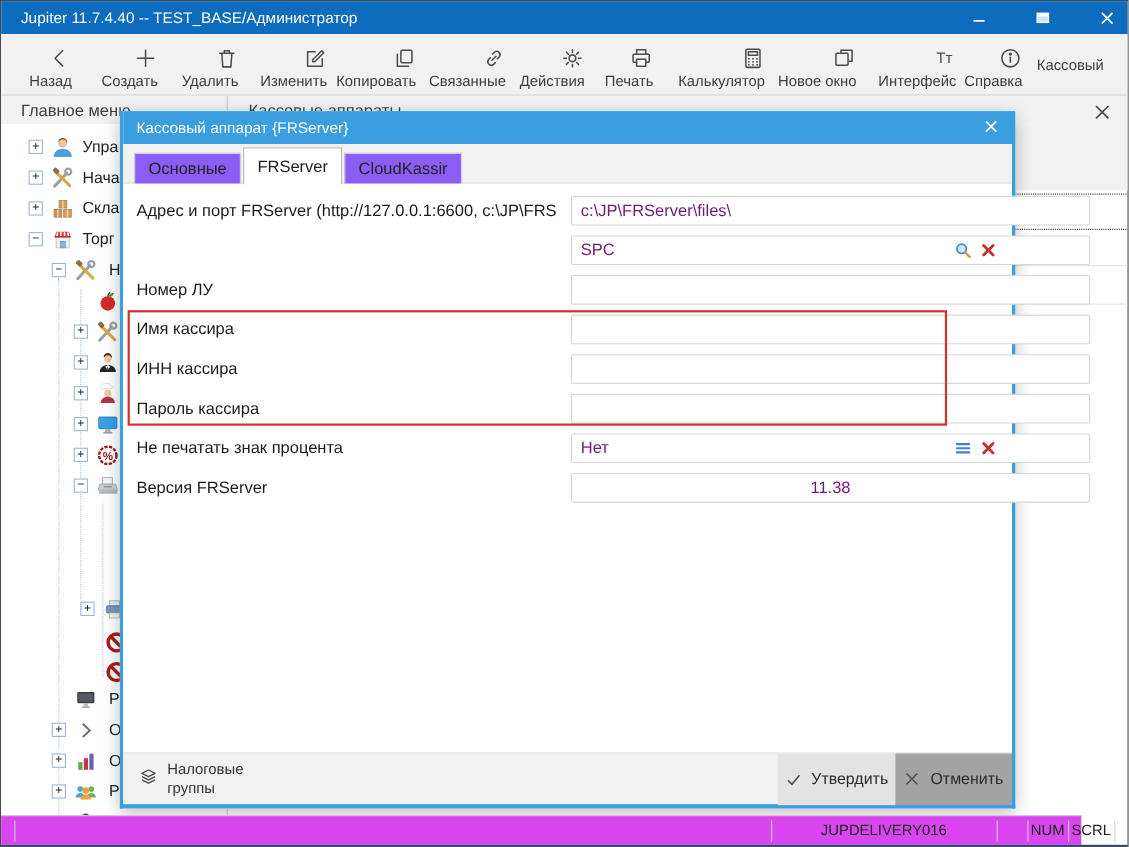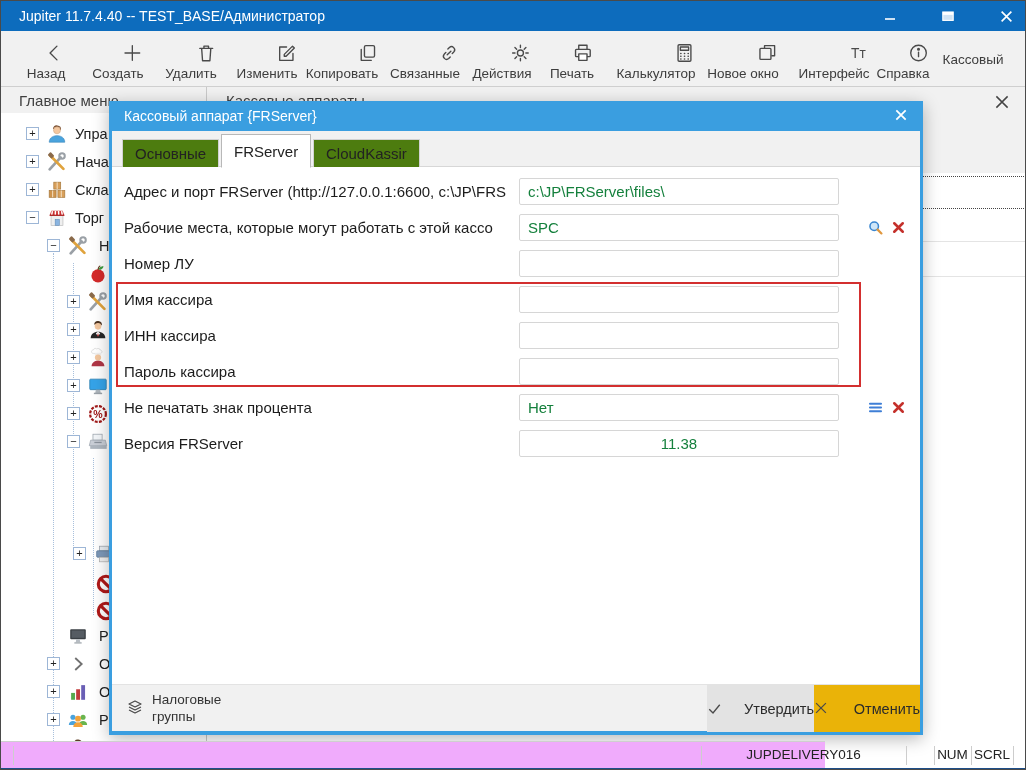--- a/index.html
+++ b/index.html
@@ -33,36 +33,36 @@
   .tree-icon{position:absolute;width:22px;height:22px;}
   .tree-label{position:absolute;font-size:14.5px;color:#222;white-space:nowrap;}
   .dotv{position:absolute;width:0;border-left:1px dotted #a8c0dc;}
   
   #dialog{left:108px;top:100px;width:814px;height:634px;background:#fff;border-left:3px solid #3a9ee0;border-right:3px solid #3a9ee0;border-bottom:4px solid #3a9ee0;box-shadow:0 4px 16px rgba(0,0,0,.28);}
   #dlg-titlebar{left:0;top:0;width:808px;height:30px;background:#3a9ee0;color:#fff;display:flex;align-items:center;}
   #dlg-titlebar .t{margin-left:12px;font-size:14px;}
   #dlg-close{position:absolute;right:10px;top:7px;width:16px;height:16px;}
   #dlg-tabs{left:0;top:30px;width:808px;height:36px;background:#f1f1f1;border-bottom:1px solid #d7d7d7;}
   .tab{position:absolute;font-size:15px;color:#222;padding:0 12px;display:flex;align-items:center;cursor:default;}
-  .tab.inactive{top:8px;height:28px;background:#4d7c0f;border:1px solid #d2d2d2;border-bottom:none;}
+  .tab.inactive{top:8px;height:28px;background:#8b5cf6;border:1px solid #d2d2d2;border-bottom:none;}
   .tab.active{top:3px;height:34px;background:#fff;border:1px solid #b8b8b8;border-bottom:1px solid #fff;z-index:2;}
   #dlg-body{left:0;top:66px;width:808px;height:517px;background:#fff;}
   .fld-label{position:absolute;left:12px;width:388px;font-size:15px;color:#1c1c1c;white-space:nowrap;overflow:hidden;}
-  .fld-input{position:absolute;left:407px;width:320px;height:27px;border:1px solid #d6d6d6;border-radius:2px;background:#fff;font-size:15px;color:#15803d;padding:0 46px 0 8px;outline:none;}
+  .fld-input{position:absolute;left:407px;width:472px;height:27px;border:1px solid #d6d6d6;border-radius:2px;background:#fff;font-size:15px;color:#701a75;padding:0 46px 0 8px;outline:none;}
   .fld-ico{position:absolute;width:17px;height:17px;cursor:default;}
   #highlight-rect{left:4px;top:181px;width:745px;height:105px;border:2px solid #d32f2f;pointer-events:none;z-index:5;}
   #dlg-footer{left:0;top:583px;width:808px;height:47px;background:#f1f1f1;border-top:1px solid #e3e3e3;}
   #tax-groups-btn{position:absolute;left:6px;top:2px;height:43px;display:flex;align-items:center;gap:8px;padding:0 8px;cursor:default;}
   #tax-groups-btn .txt{font-size:13.5px;color:#333;line-height:1.25;}
-  .ftr-btn{position:absolute;top:0;height:47px;display:flex;align-items:center;justify-content:space-between;gap:9px;font-size:14.5px;color:#2b2b2b;cursor:default;}
+  .ftr-btn{position:absolute;top:0;height:47px;display:flex;align-items:center;justify-content:center;gap:9px;font-size:14.5px;color:#2b2b2b;cursor:default;}
   #confirm-btn{left:595px;width:107px;background:#e3e3e3;}
-  #cancel-btn{left:702px;width:106px;background:#eab308;}
+  #cancel-btn{left:702px;width:106px;background:#a3a3a3;}
   .ftr-btn .gicon{width:15px;height:15px;}
   
-  #statusbar{left:0;top:740px;width:824px;height:27px;background:#f0abfc;border-top:1px solid #cfcfcf;font-size:13.5px;color:#222;}
+  #statusbar{left:0;top:740px;width:982px;height:27px;background:#d946ef;border-top:1px solid #cfcfcf;font-size:13.5px;color:#222;}
   .sb-sep{position:absolute;top:4px;width:1px;height:19px;background:#cdcdcd;}
   .sb-cell{position:absolute;top:5px;text-align:center;}
   #bottom-edge{left:0;top:767px;width:1026px;height:3px;background:#1d4e89;}
 </style>
 </head>
 <body>
 
 <div id="app">
 
   <div class="abs" id="titlebar">
@@ -393,21 +393,20 @@
         <div class="tab active" style="left: 109px;">
           <span>FRServer</span>
         </div>
         <div class="tab inactive" style="left: 201px;">
           <span>CloudKassir</span>
         </div>
       </div>
     <div class="abs" id="dlg-body">
         <div class="fld-label" style="top: 16px;">Адрес и порт FRServer (http://127.0.0.1:6600, c:\JP\FRS</div>
         <input class="fld-input" value="c:\JP\FRServer\files\" style="top: 11px; padding-right: 8px;">
-        <div class="fld-label" style="top: 52px;">Рабочие места, которые могут работать с этой кассо</div>
         <input class="fld-input" value="SPC" style="top: 47px;">
         <span class="fld-ico" style="top: 52px; left: 755px;"><svg width="100%" height="100%" viewBox="0 0 20 20">
             <circle cx="8.5" cy="8.5" r="5" fill="#cfe6f8" stroke="#3a86d0" stroke-width="1.8"></circle>
             <path d="M12.5 12.5 L17 17" stroke="#e0973d" stroke-width="2.6" stroke-linecap="round"></path>
           </svg></span>
         <span class="fld-ico" style="top: 52px; left: 778px;"><svg width="100%" height="100%" viewBox="0 0 20 20">
             <path d="M5 5 L15 15 M15 5 L5 15" stroke="#c4302b" stroke-width="3" stroke-linecap="round"></path>
           </svg></span>
         <div class="fld-label" style="top: 88px;">Номер ЛУ</div>
         <input class="fld-input" style="top: 83px; padding-right: 8px;">

